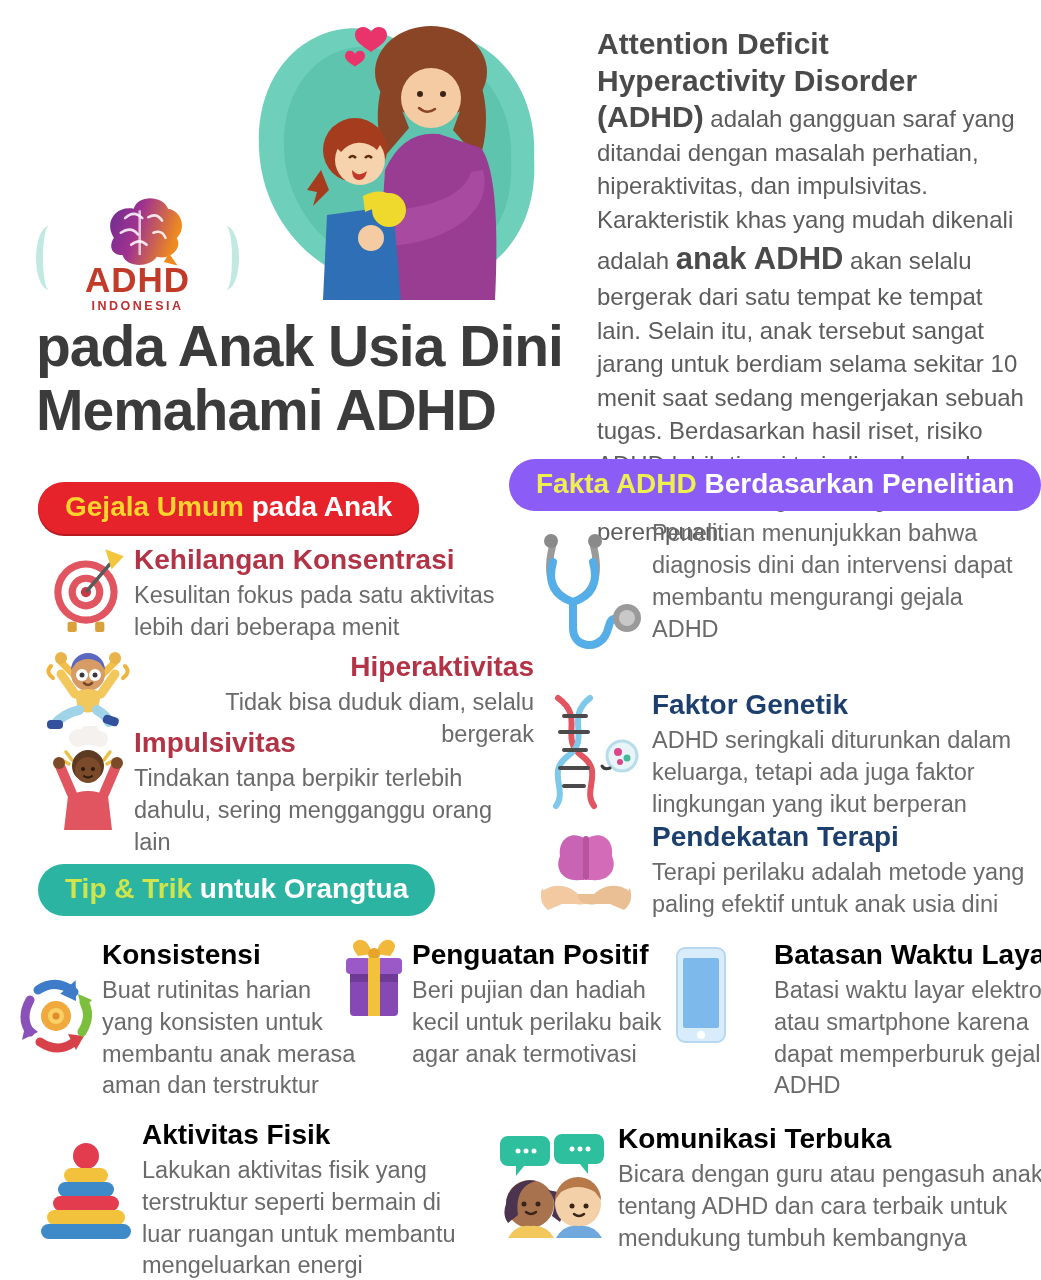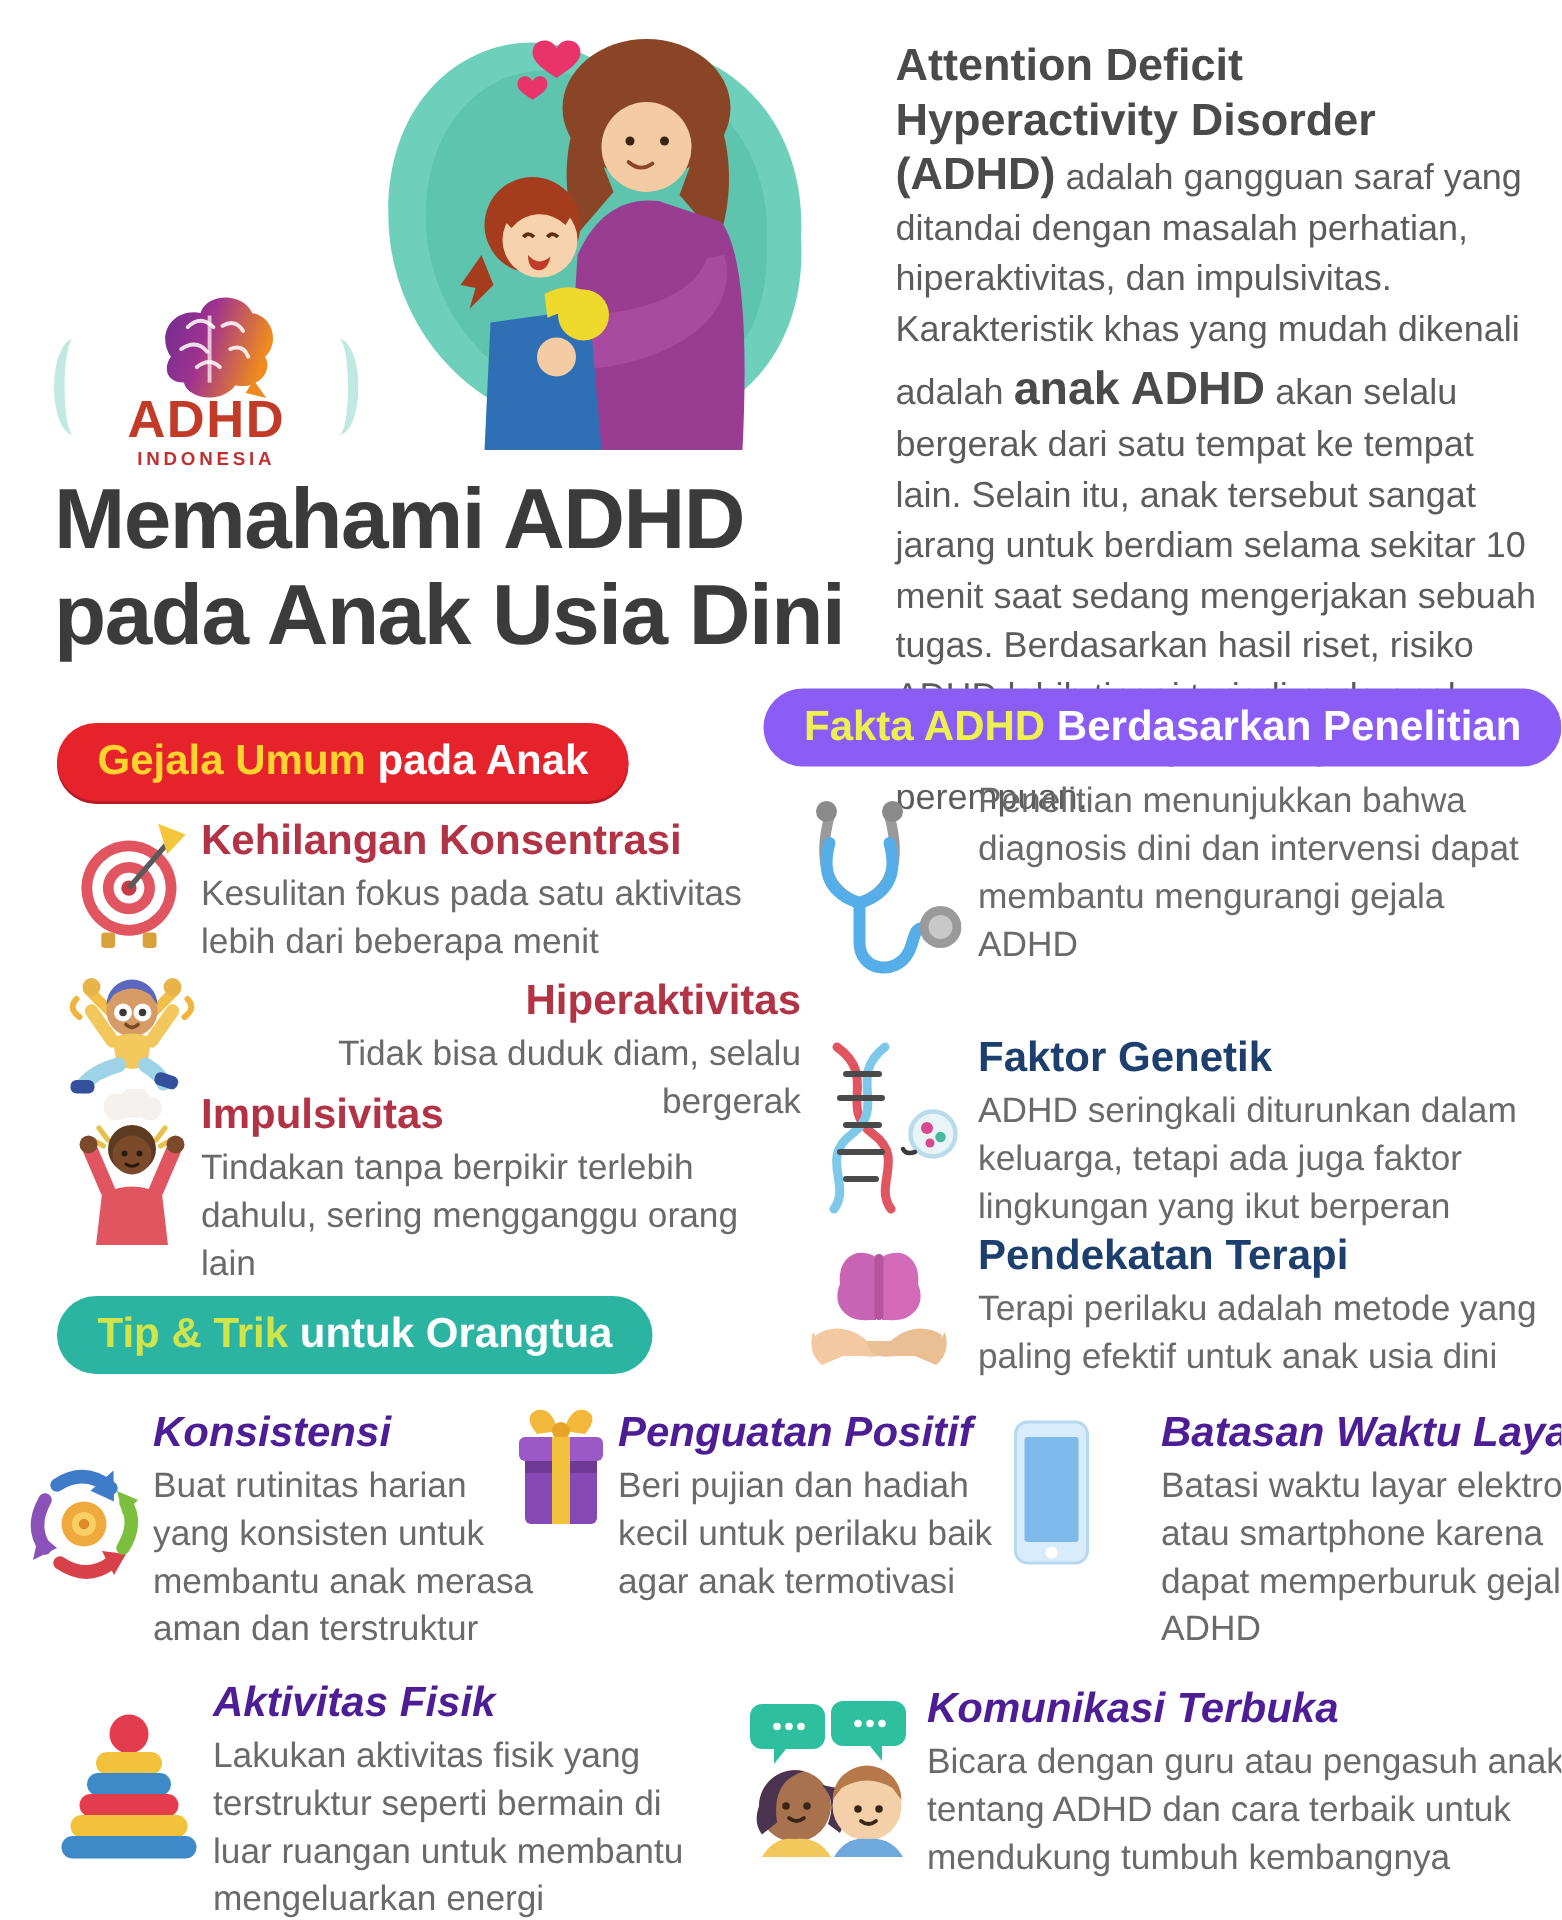--- a/index.html
+++ b/index.html
@@ -37,21 +37,21 @@
   .pill.teal { left:38px; top:864px; background:#2cb4a3; }
   .pill.teal .hl { color:#cfe54b; }
 
   
   .item { position:absolute; display:flex; align-items:flex-start; }
   .icon-box { flex:0 0 auto; display:flex; justify-content:center; }
   .item-text h3 { font-size:28px; font-weight:800; line-height:1.2; margin-bottom:3px; }
   .item-text p { font-size:23.5px; line-height:1.36; color:#6a6a6a; }
   .red-title h3 { color:#b23345; }
   .navy-title h3 { color:#1c3f6d; }
-  .teal-title h3 { color:#4c1d95;font-style:italic; }
+  .teal-title h3 { color:#000000; }
   svg { display:block; }
 </style>
 </head>
 <body>
 
 <div class="page">
 
   <div class="hero">
     <svg width="300" height="290" viewBox="0 0 300 290">
       <path d="M150 28 C95 -2 12 38 16 138 C19 220 88 282 162 276 C242 284 296 228 291 148 C296 58 222 2 150 28 Z" fill="#6ecfba"></path>
@@ -100,22 +100,22 @@
       <path d="M45 35 q10 -10 20 0 M40 52 q12 -8 20 2 M52 66 q10 -8 18 0 M72 34 q10 -6 16 4 M78 52 q10 -4 14 6" stroke="#ffffff" stroke-width="3" fill="none" stroke-linecap="round" opacity="0.85"></path>
       <path d="M62 26 L62 78" stroke="#ffffff" stroke-width="3" opacity="0.7"></path>
     </svg>
     <div class="logo-adhd">ADHD</div>
     <div class="logo-sub">INDONESIA</div>
   </div>
 
   <p class="intro"><span class="lead">Attention Deficit Hyperactivity Disorder (ADHD)</span><span> adalah gangguan saraf yang ditandai dengan masalah perhatian, hiperaktivitas, dan impulsivitas. Karakteristik khas yang mudah dikenali adalah </span><span class="midbold">anak ADHD</span><span> akan selalu bergerak dari satu tempat ke tempat lain. Selain itu, anak tersebut sangat jarang untuk berdiam selama sekitar 10 menit saat sedang mengerjakan sebuah tugas. Berdasarkan hasil riset, risiko ADHD lebih tinggi terjadi pada anak laki-laki dibandingkan dengan perempuan.</span></p>
 
   <h1 class="title">
+    <div>pada Anak Usia Dini</div>
     <div>Memahami ADHD</div>
-    <div>pada Anak Usia Dini</div>
   </h1>
 
   <div class="pill red"><span class="hl">Gejala Umum</span><span> pada Anak</span></div>
 
   <div class="pill navy"><span class="hl">Fakta ADHD</span><span> Berdasarkan Penelitian</span></div>
 
   <div class="pill teal"><span class="hl">Tip &amp; Trik</span><span> untuk Orangtua</span></div>
 
   <div class="item red-title" style="left:42px; top:543px;">
     <div class="icon-box" style="width:92px;">

